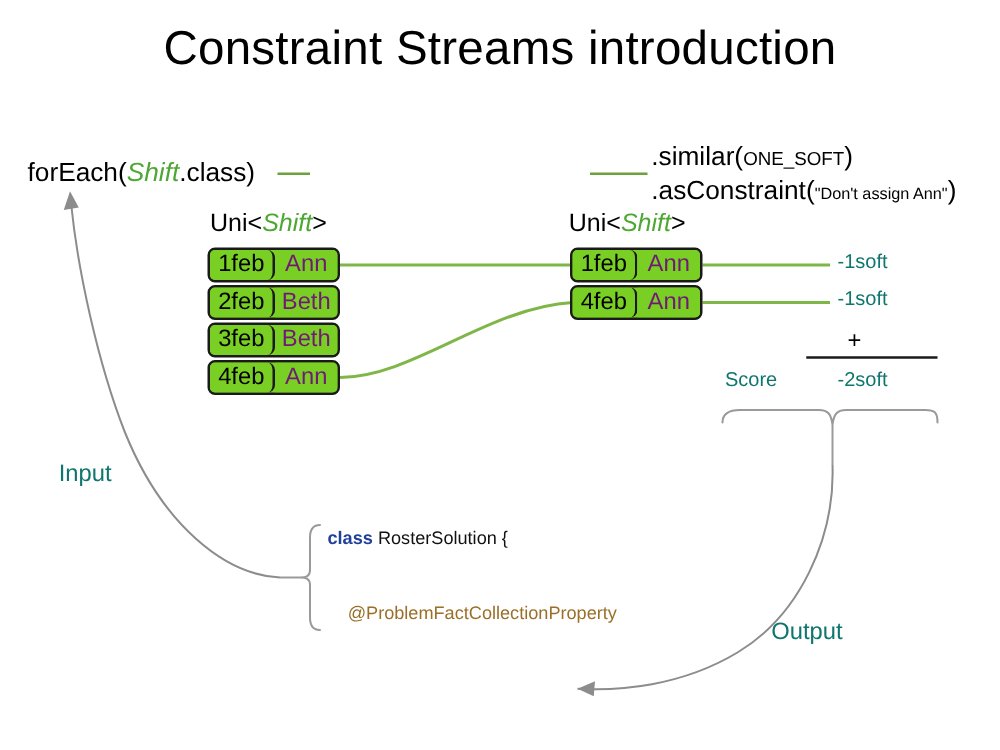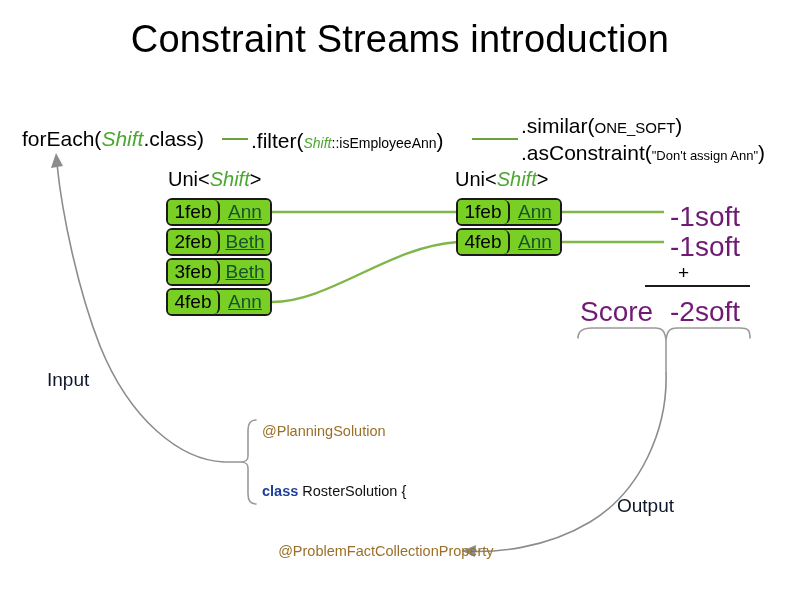--- a/index.html
+++ b/index.html
@@ -89,36 +89,35 @@
     box-sizing: border-box;
     padding: 0 3px;
   }
   .tuple .cell.date {
     color: #000000;
     border-right: 2px solid #1a1a1a;
     border-radius: 0 6px 6px 0;
     width: 54px;
   }
   .tuple .cell.name {
-    color: #14532d;
+    color: #701a75;
     width: 52px;
-    text-decoration: underline;
-  }
-
-  
-  .plain-text { font-size: 28px; color: #701a75; white-space: nowrap; }
+  }
+
+  
+  .plain-text { font-size: 16px; color: #0f766e; white-space: nowrap; }
   #score-plus  { left: 678px; top: 262px; font-size: 19px; }
   #score-rule  { left: 645px; top: 285px; width: 105px; height: 2px; background: #1b1b1b; }
   #score-label { left: 580px; top: 296px; }
   #score-value { left: 670px; top: 296px; }
 
   
   .gray-note {
     font-size: 19px;
-    color: #0f172a;
+    color: #0f766e;
     white-space: nowrap;
   }
   #input-note  { left: 47px;  top: 369px; }
   #output-note { left: 617px; top: 495px; }
 
   
   #code-block {
     left: 262px;
     top: 381px;
     font-size: 14.5px;
@@ -162,21 +161,20 @@
     <path d="M240,462 L224,462" fill="none" stroke="#9a9a9a" stroke-width="1.6"></path>
 
     <path d="M224,462 C180,460 130,420 100,346 C78,290 62,214 57,164" fill="none" stroke="#8c8c8c" stroke-width="1.6"></path>
     <polygon points="56,153 51,168 63,166" fill="#8c8c8c"></polygon>
   </svg>
 
   <div class="abs" id="page-title">Constraint Streams introduction</div>
 
   <div class="abs pipe" id="pipe-foreach"><span>forEach(</span><span class="kw-type">Shift</span><span>.class)</span></div>
 
-  <div class="abs pipe" id="pipe-filter"><span>.filter(</span><span class="kw-type small-arg">Shift</span><span class="small-arg">::isEmployeeAnn</span><span>)</span></div>
 
   <div class="abs pipe" id="pipe-penalize"><span>.similar(</span><span class="small-caps">ONE_SOFT</span><span>)</span></div>
 
   <div class="abs pipe" id="pipe-asconstraint"><span>.asConstraint(</span><span class="str-arg">"Don't assign Ann"</span><span>)</span></div>
 
   <div class="abs uni-label" id="uni-left-label"><span>Uni&lt;</span><span class="kw-type">Shift</span><span>&gt;</span></div>
 
   <div class="abs tuple-stack" style="left:0;top:0;">
     <div class="tuple" style="left:166px;top:198px;width:106px;">
       <div class="cell date">1feb</div>
@@ -214,21 +212,20 @@
 
   <div class="abs" id="score-plus">+</div>
   <div class="abs" id="score-rule"></div>
   <div class="abs plain-text" id="score-label">Score</div>
   <div class="abs plain-text" id="score-value">-2soft</div>
 
   <div class="abs gray-note" id="input-note">Input</div>
   <div class="abs gray-note" id="output-note">Output</div>
 
   <div class="abs" id="code-block">
-    <span class="ln"><span class="c-ann">@PlanningSolution</span></span>
     <span class="ln"><span class="c-kw">class</span><span class="c-plain"> RosterSolution {</span></span>
     <span class="ln">    <span class="c-ann">@ProblemFactCollectionProperty</span></span>
     
     
     
     
     
     
     
   </div>

